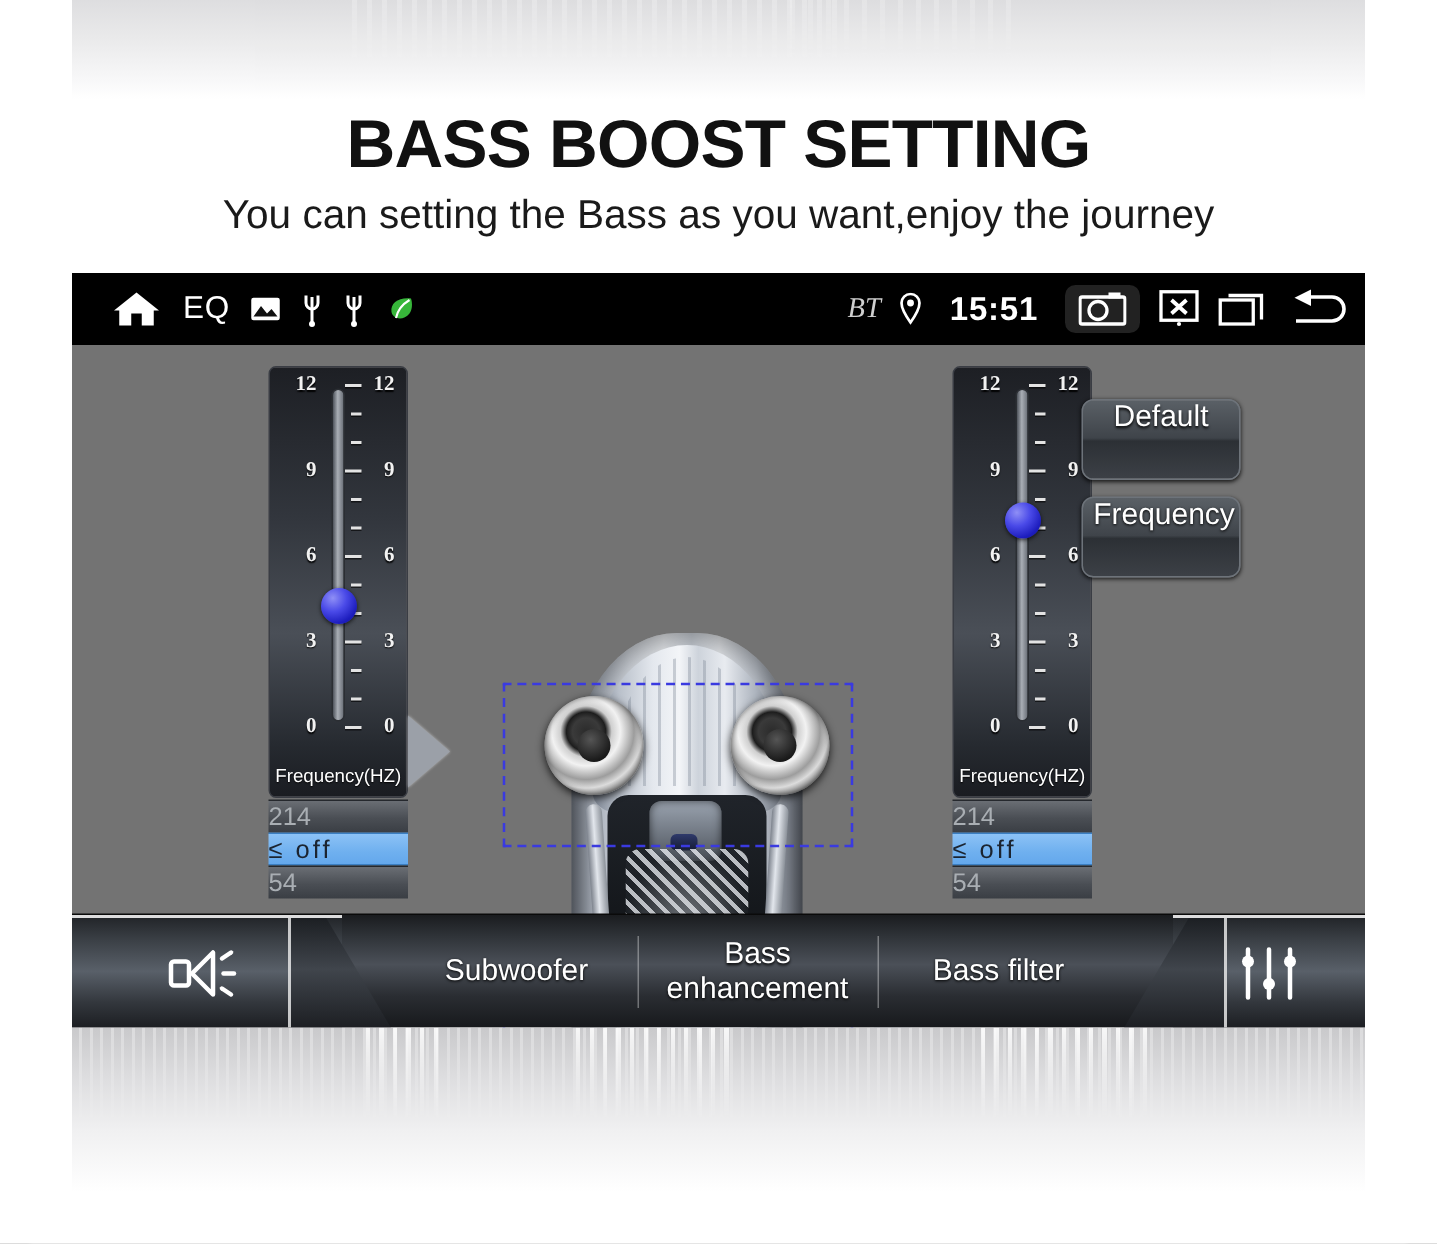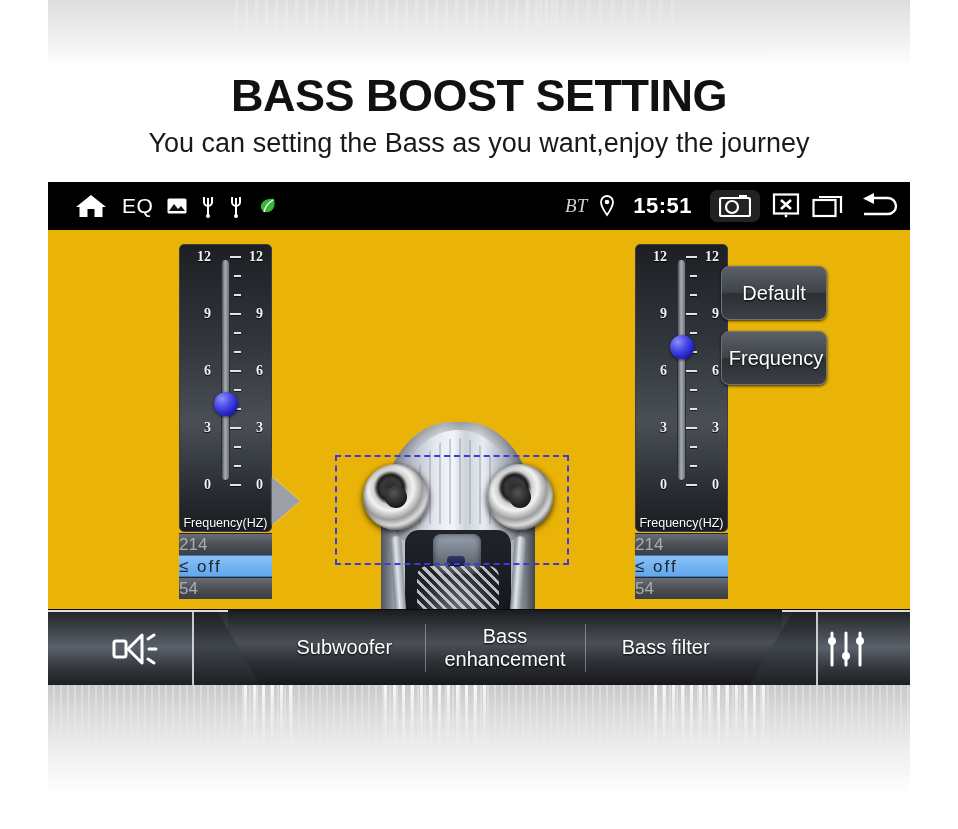--- a/index.html
+++ b/index.html
@@ -52,21 +52,21 @@
   .subhead {
     position: absolute; left: 0; top: 128px; width: 958px;
     text-align: center;
     font-size: 27px; color: #1a1a1a; font-weight: 400;
   }
 
   
   .screen {
     position: absolute; left: 48px; top: 182px;
     width: 862px; height: 503px;
-    background: #eab308;
+    background: #737373;
     overflow: hidden;
   }
 
   
   .statusbar {
     position: absolute; left: 0; top: 0; width: 100%; height: 48px;
     background: #000;
     display: flex; align-items: center;
   }
   .sb-left { display: flex; align-items: center; gap: 14px; padding-left: 26px; }
@@ -119,21 +119,21 @@
     border-radius: 5px;
     border: 1px solid #2b2e33;
   }
   .knob {
     position: absolute; left: 50%; width: 24px; height: 24px; margin-left: -12px;
     border-radius: 50%;
     background: radial-gradient(circle at 33% 28%, #8f8ff6 0%, #4a4ae8 38%, #1d1dbe 72%, #13138c 100%);
     box-shadow: 0 1px 3px rgba(0,0,0,.7);
   }
   .freq-label {
-    position: absolute; bottom: 1px; left: 0; width: 100%;
+    position: absolute; bottom: 7px; left: 0; width: 100%;
     text-align: center; color: #fff; font-size: 12.5px;
     text-shadow: 0 1px 1px #000;
   }
 
   .val-rows { position: absolute; top: 289px; left: 0; width: 100%; }
   .val-row {
     height: 22px; line-height: 22px; text-align: left;
     font-size: 17px; color: #a9aeb3;
     background: linear-gradient(to bottom, #6a6e74, #4a4e54 55%, #3a3e44);
     border-top: 1px solid #25282d;
@@ -248,21 +248,21 @@
   .dashrect.front { left: 2px; top: 33px; width: 234px; height: 110px; }
   .dashrect.rear  { left: 2px; top: 188px; width: 234px; height: 110px; }
 
   
   .preset-btn {
     position: absolute; height: 54px;
     background: linear-gradient(to bottom, #5a6066 0%, #3f444a 48%, #2c3035 52%, #3c4046 100%);
     border: 1px solid #6d737a;
     border-radius: 8px;
     color: #fff; font-size: 20px;
-    display: flex; align-items: center; justify-content: center;
+    display: flex; justify-content: center;
     box-shadow: 0 1px 3px rgba(0,0,0,.8);
     text-shadow: 0 1px 2px #000;
     white-space: nowrap;
     overflow: visible;
   }
   .preset-btn.default   { left: 673px; top: 84px; width: 106px; }
   .preset-btn.subwoofer { left: 673px; top: 149px; width: 106px; }
   .preset-btn.subwoofer span { position: relative; left: 2px; }
 
   

